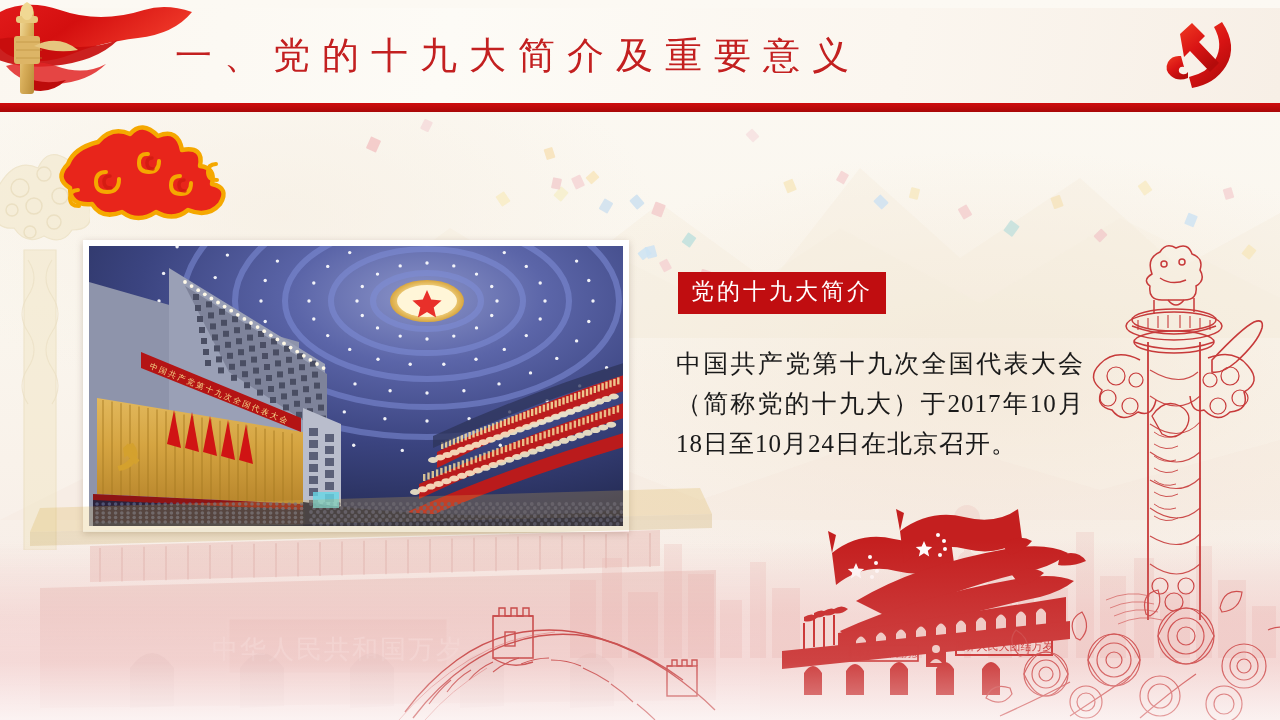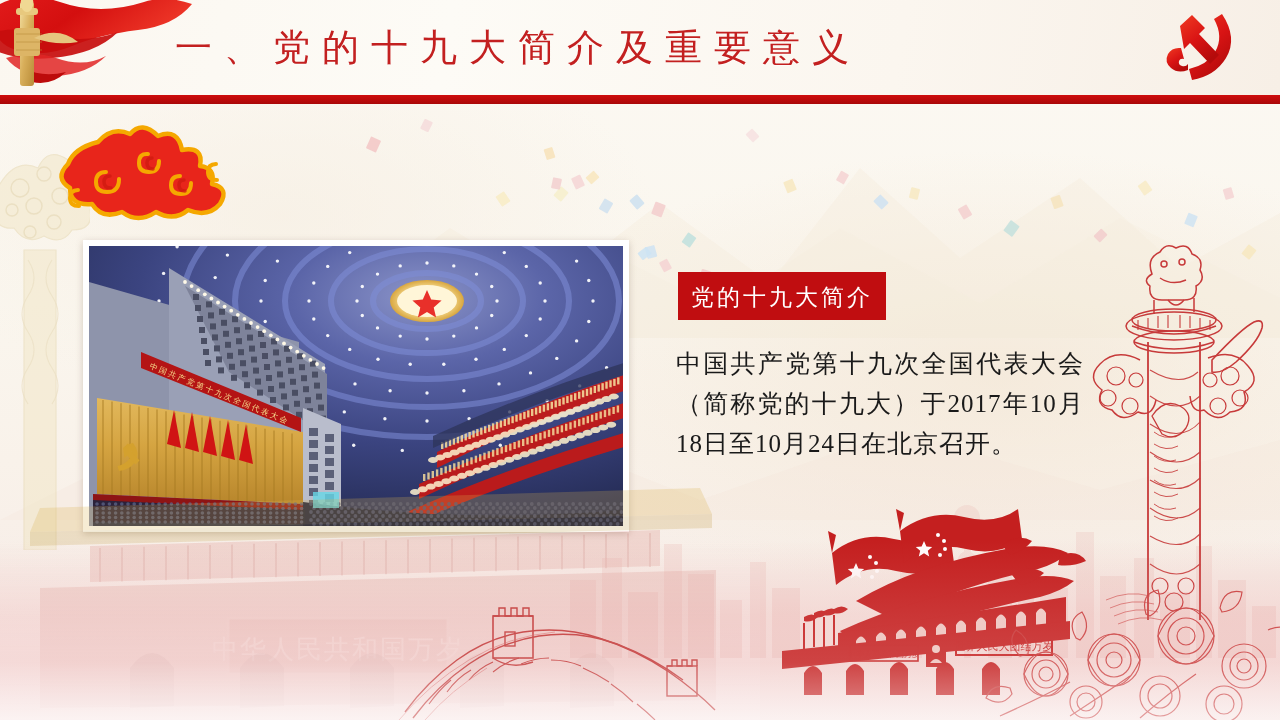--- a/index.html
+++ b/index.html
@@ -18,21 +18,21 @@
   }
 
   
   .mtn{position:absolute;opacity:.55;}
   .mtn svg{display:block;}
 
   
   .confetti{position:absolute;border-radius:1px;}
 
   
-  .header{position:absolute;left:0;top:0;width:1280px;height:116px;}
+  .header{position:absolute;left:0;top:8px;width:1280px;height:116px;}
   .header-bg{
     position:absolute;left:0;top:0;width:1280px;height:95px;
     background:linear-gradient(100deg,#fbf7f0 0%,#fdfbf6 35%,#fbf6ef 70%,#f7efe6 100%);
   }
   .header-rule{
     position:absolute;left:0;top:95px;width:1280px;height:9px;
     background:linear-gradient(180deg,#cf0d0d 0%,#bb0a0a 55%,#a90808 100%);
   }
   .header-title{
     position:absolute;left:175px;top:22px;
@@ -57,21 +57,21 @@
     padding:6px;box-sizing:border-box;
   }
   .photo{position:relative;width:100%;height:100%;overflow:hidden;background:#1c2340;}
   .photo svg{display:block;width:100%;height:100%;}
 
   
   .badge{
     position:absolute;left:678px;top:272px;
     background:#c00d10;color:#fff;
     font-size:23px;letter-spacing:3px;line-height:34px;
-    padding:9px 13px 5px 13px;white-space:nowrap;
+    padding:3px 13px 5px 13px;white-space:nowrap;
     font-family:"Liberation Serif","DejaVu Serif",serif;
   }
   .body-text{
     position:absolute;left:676px;top:344px;width:408px;
     font-size:25px;line-height:40px;color:#1a1a1a;
     letter-spacing:1px;text-align:justify;
     font-family:"Liberation Serif","DejaVu Serif",serif;
   }
 
   

